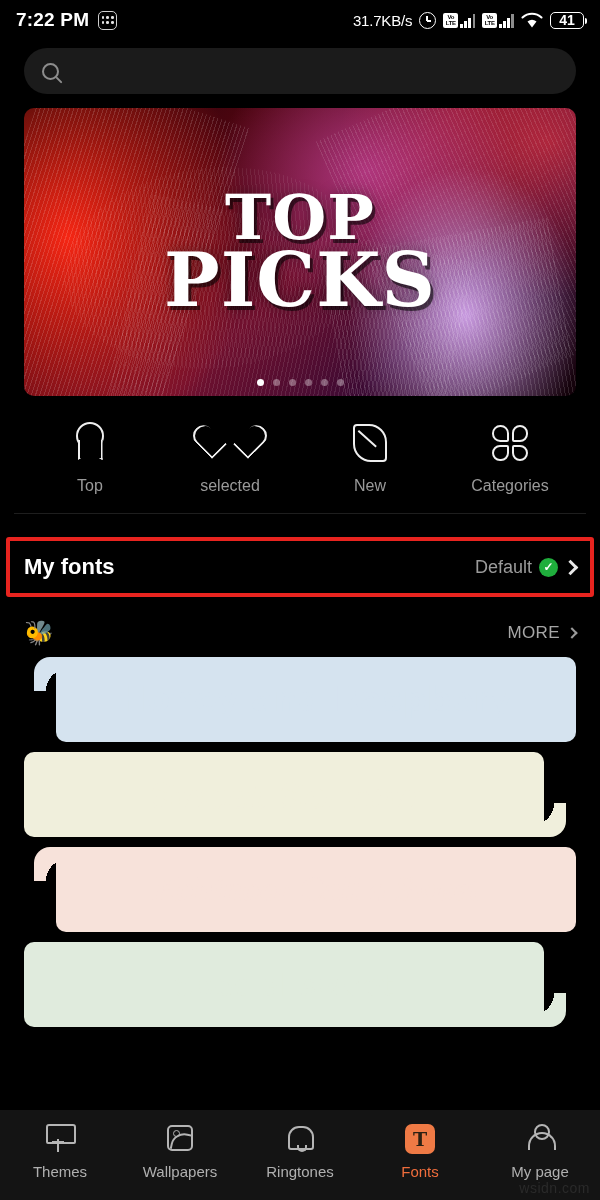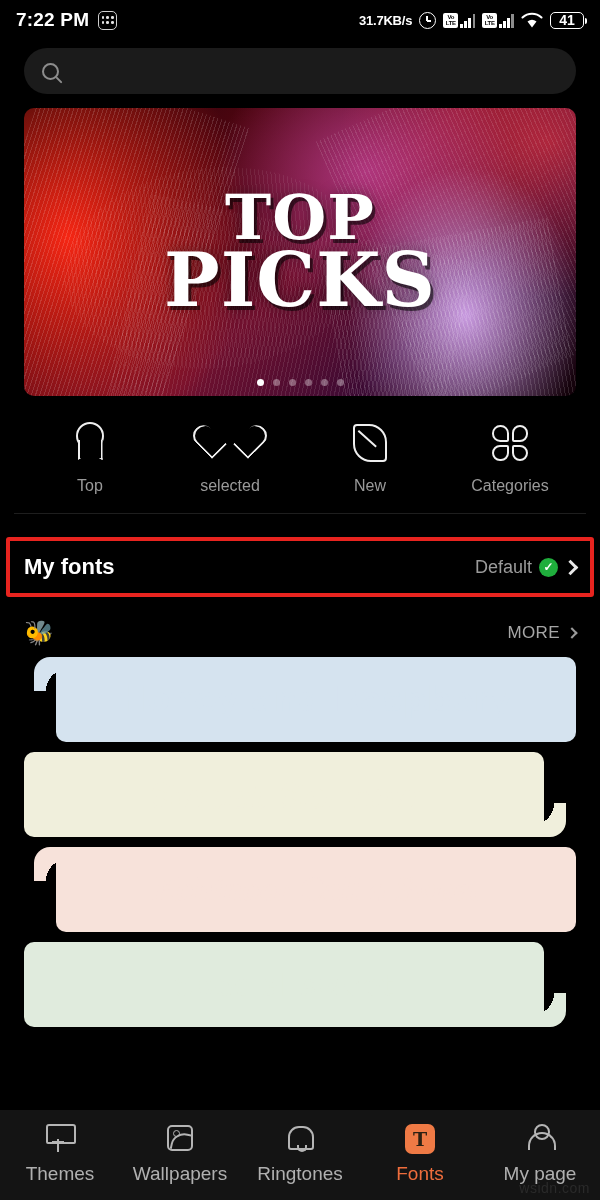--- a/index.html
+++ b/index.html
@@ -18,21 +18,21 @@
   }
   .sb-time { font-size:19px; font-weight:700; letter-spacing:.2px; }
   .sb-multiwin {
     width:19px; height:19px; margin-left:9px;
     border:1.6px solid #cfcfcf; border-radius:5px;
     display:flex; flex-wrap:wrap; align-content:center; justify-content:center;
     gap:2px; padding:2px;
   }
   .sb-multiwin i { width:2.6px; height:2.6px; background:#e3e3e3; border-radius:50%; display:block; }
   .sb-right { margin-left:auto; display:flex; align-items:center; gap:7px; }
-  .sb-net { font-size:13px; font-weight:700; letter-spacing:-.2px; }
+  .sb-net { font-size:15px; font-weight:400; letter-spacing:-.2px; }
   .sb-alarm { width:17px; height:17px; border:1.9px solid #fff; border-radius:50%; position:relative; }
   .sb-alarm::before { content:""; position:absolute; left:6px; top:3px; width:1.8px; height:5.5px; background:#fff; }
   .sb-alarm::after  { content:""; position:absolute; left:6.5px; top:7.5px; width:4px; height:1.8px; background:#fff; }
   .sb-sim { display:flex; align-items:flex-end; gap:2px; }
   .sb-volte {
     width:15px; height:15px; background:#fff; color:#000; border-radius:2px;
     font-size:6px; font-weight:700; line-height:6.5px; text-align:center;
     padding-top:1px; letter-spacing:-.3px;
   }
   .sb-bars { display:flex; align-items:flex-end; gap:1.5px; height:15px; }
@@ -169,21 +169,21 @@
   .f-sorrow { font-family:"DejaVu Serif", serif; font-weight:700; font-style:italic; font-size:36px; letter-spacing:-.5px; }
   .f-kohi   { font-family:"Liberation Serif", serif; font-weight:700; font-style:italic; font-size:35px; }
   .f-spec   { font-family:"DejaVu Sans", sans-serif; font-weight:400; font-size:31px; letter-spacing:.6px; }
 
   
   .tabbar {
     position:absolute; left:0; right:0; bottom:0; height:90px;
     background:#141414; display:flex; align-items:flex-start; padding-top:14px;
   }
   .tab { flex:1; display:flex; flex-direction:column; align-items:center; gap:9px; }
-  .tab-label { font-size:19px; color:#b0b0b0; }
+  .tab-label { font-size:15px; color:#b0b0b0; }
   .tab.active .tab-label { color:#ef6d3c; }
   .tabicon { width:30px; height:30px; position:relative; }
   
   .ic-roller { width:28px; height:28px; margin:0 auto; position:relative; }
   .ic-roller::before { content:""; position:absolute; left:0; top:0; width:26px; height:16px; border:2px solid #b5b5b5; border-radius:3px 3px 2px 2px; }
   .ic-roller::after  { content:""; position:absolute; left:11px; top:15px; width:2px; height:13px; background:#b5b5b5; }
   .ic-roller i { position:absolute; left:6px; top:17px; width:12px; height:2px; background:#b5b5b5; }
   
   .ic-image { width:26px; height:26px; margin:1px auto 0; border:2px solid #b5b5b5; border-radius:5px; position:relative; overflow:hidden; }
   .ic-image::before { content:""; position:absolute; left:4px; top:3px; width:5px; height:5px; border:1.8px solid #b5b5b5; border-radius:50%; }

